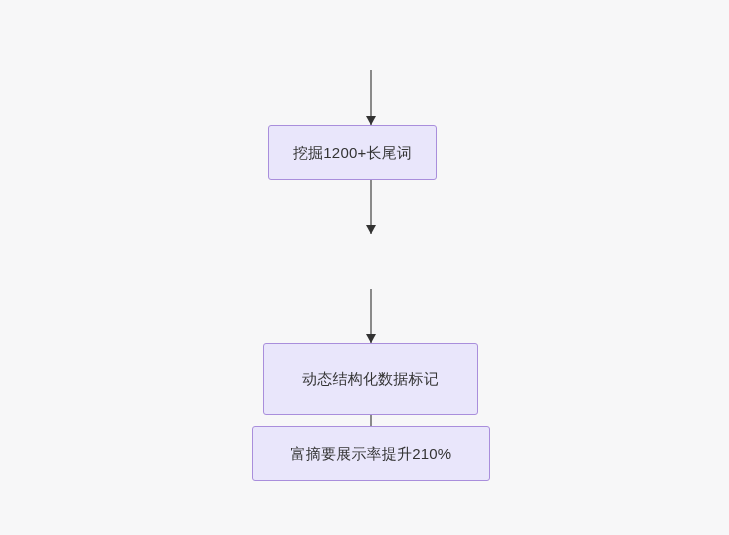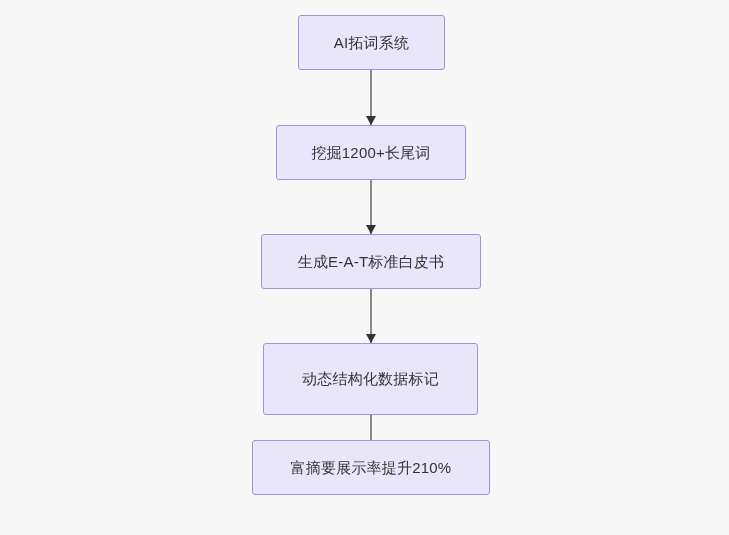--- a/index.html
+++ b/index.html
@@ -75,33 +75,27 @@
   <div class="edge" style="left:370px; top:289px; width:2px; height:54px;">
     <div class="edge-line" style="height:54px;"></div>
     <div class="edge-head" style="top:45px;"></div>
   </div>
 
   <div class="edge" style="left:370px; top:398px; width:2px; height:54px;">
     <div class="edge-line" style="height:54px;"></div>
     <div class="edge-head" style="top:45px;"></div>
   </div>
 
-  <div class="node" style="left:298px; top:15px; width:147px; height:55px;">
-    <span class="node-label">AI拓词系统</span>
-  </div>
 
-  <div class="node" style="left:276px; top:125px; width:190px; height:55px;">
+  <div class="node" style="left:268px; top:125px; width:169px; height:55px;">
     <span class="node-label">挖掘1200+长尾词</span>
   </div>
 
-  <div class="node" style="left:261px; top:234px; width:220px; height:55px;">
-    <span class="node-label">生成E-A-T标准白皮书</span>
-  </div>
 
   <div class="node" style="left:263px; top:343px; width:215px; height:72px;">
     <span class="node-label">动态结构化数据标记</span>
   </div>
 
-  <div class="node" style="left:252px; top:440px; width:238px; height:55px;">
+  <div class="node" style="left:252px; top:426px; width:238px; height:55px;">
     <span class="node-label">富摘要展示率提升210%</span>
   </div>
 
 </div>
 
 </body></html>

